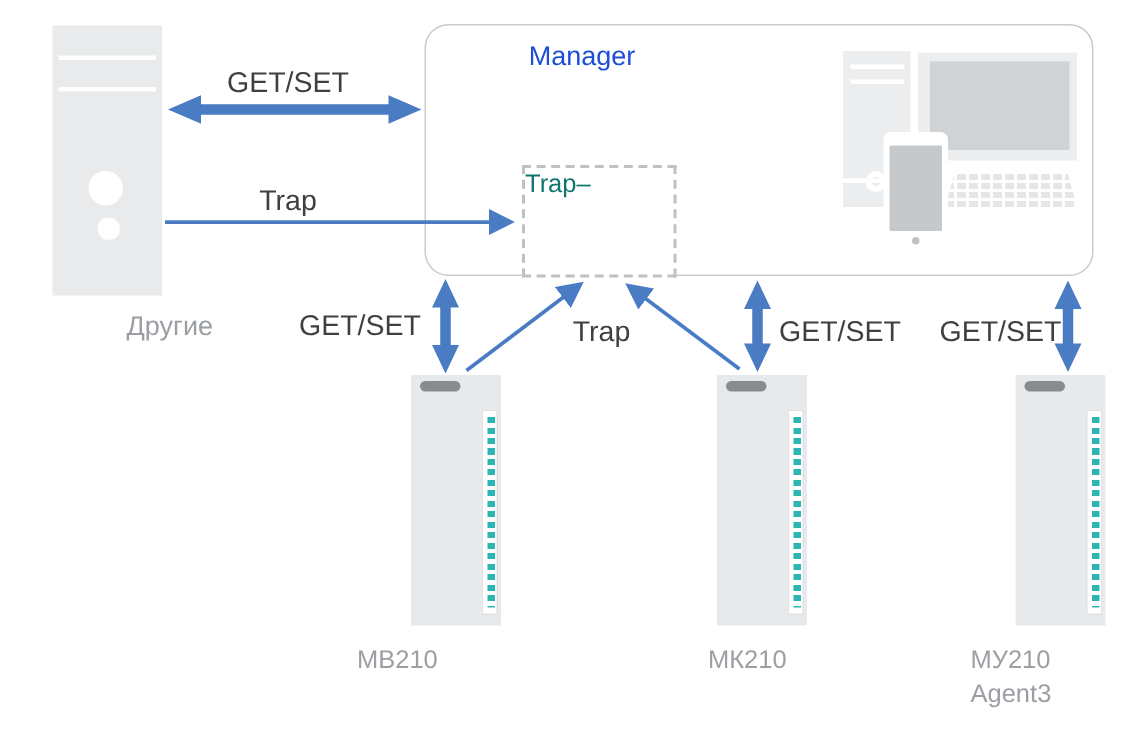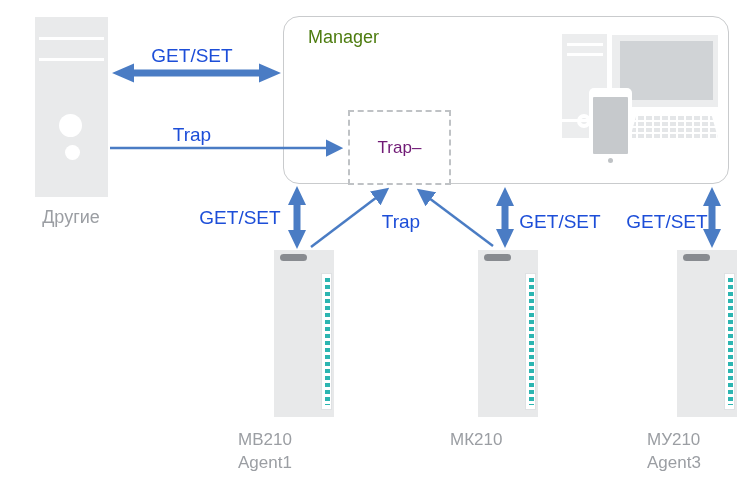--- a/index.html
+++ b/index.html
@@ -10,31 +10,31 @@
     overflow:hidden;
   }
   .abs { position:absolute; }
 
   
   .tower { background:#E9EAEB; }
   .tower-line { background:#ffffff; height:3px; }
   .tower-dot { background:#ffffff; border-radius:50%; }
 
   
-  .muted { color:#9B9EA3; text-align:center; }
+  .muted { color:#9B9EA3; text-align:right; }
 
   
   .manager-box { border:1px solid #C9CBCD; border-radius:16px; background:#fff; }
-  .manager-title { font-size:18px; color:#4d7c0f; }
+  .manager-title { font-size:18px; color:#1d4ed8; text-align:center; }
 
   
   .trap-box {
     border:2px dashed #BFC2C5; background:#fff;
-    display:flex; flex-direction:column; justify-content:center;
-    font-size:17px; color:#701a75; text-align:center; line-height:22px;
+    display:flex; flex-direction:row; 
+    font-size:17px; color:#0f766e; text-align:center; line-height:22px;
   }
 
   
   .ws { background:#ECEDEE; }
   .ws-screen { background:#D0D3D6; }
   .ws-line { background:#ffffff; height:3px; }
   .ws-ring { border:4px solid #ffffff; border-radius:50%; }
   .keyboard {
     background:
       repeating-linear-gradient(90deg, rgba(255,255,255,0) 0 6px, #ffffff 6px 8px),
@@ -48,21 +48,21 @@
   
   .module { background:#E8E9EA; }
   .module-logo { background:#888B90; border-radius:3.5px; }
   .led-strip { background:#ffffff; border:1px solid #DFE1E3; }
   .led-dashes {
     position:absolute; left:3px; top:4px; bottom:4px; width:5px;
     background:repeating-linear-gradient(180deg, #2CB5B1 0 4px, rgba(0,0,0,0) 4px 7px);
   }
 
   
-  .link-label { font-size:19px; color:#1d4ed8; text-align:center; white-space:nowrap; }
+  .link-label { font-size:19px; color:#404040; text-align:center; white-space:nowrap; }
 
   
   .agent-caption { font-size:17px; line-height:23px; color:#9B9EA3; text-align:left; }
 
   svg.arrows { position:absolute; left:0; top:0; pointer-events:none; }
 </style>
 </head>
 <body>
 
 <div id="stage">
@@ -113,23 +113,22 @@
   </div>
   <div class="abs module" style="left:677px; top:250px; width:60px; height:167px;">
     <div class="abs module-logo" style="left:6px; top:4px; width:27px; height:7px;"></div>
     <div class="abs led-strip" style="left:47px; top:23px; width:11px; height:137px;">
       <div class="led-dashes"></div>
     </div>
   </div>
 
   <div class="abs agent-caption" style="left:238px; top:428px; width:120px;">
     <div>МВ210</div>
-    <div>Agent1</div>
   </div>
-  <div class="abs agent-caption" style="left:450px; top:428px; width:120px;">
+  <div class="abs agent-caption" style="left:472px; top:428px; width:120px;">
     <div>МК210</div>
   </div>
   <div class="abs agent-caption" style="left:647px; top:428px; width:120px;">
     <div>МУ210</div>
     <div>Agent3</div>
   </div>
 
   <svg class="arrows" width="755" height="487" viewBox="0 0 755 487">
     <defs>
       <marker id="ah" viewBox="0 0 10 10" refX="7" refY="5" markerWidth="7" markerHeight="7" orient="auto">

